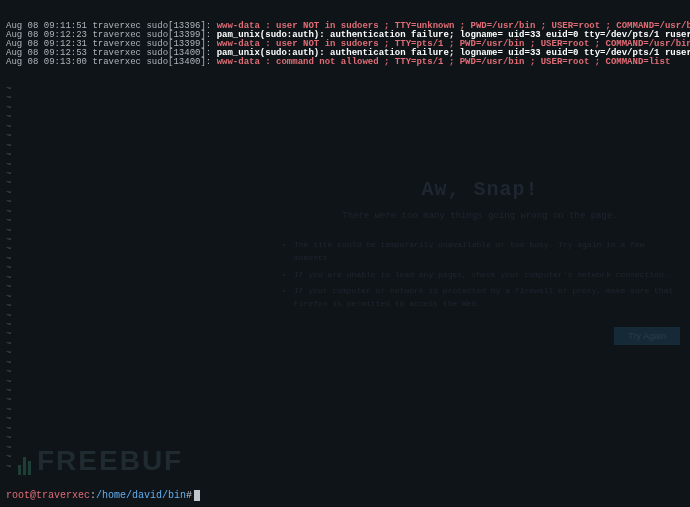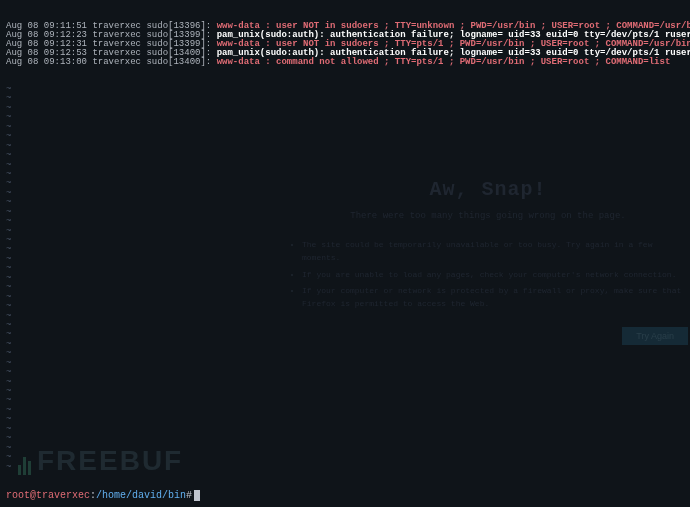--- a/index.html
+++ b/index.html
@@ -26,21 +26,21 @@
     .red { color: #e06c75; font-weight: bold; }
     .white-bold { color: #ffffff; font-weight: bold; }
     .tilde-col {
       color: #4a5568;
       line-height: 1.05;
     }
     .tilde-col span { display: block; }
     .crash-box {
       position: absolute;
       top: 180px;
-      left: 288px;
+      left: 280px;
       width: 400px;
       color: #2a3240;
       font-size: 10px;
       opacity: 0.6;
     }
     .crash-title {
       font-size: 20px;
       font-weight: bold;
       text-align: center;
       margin-bottom: 12px;

